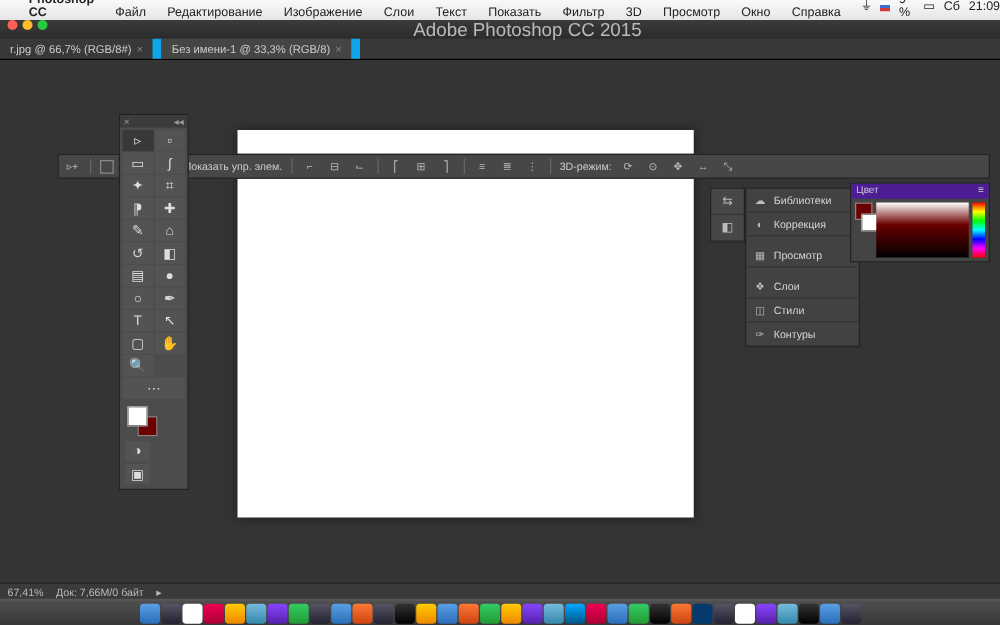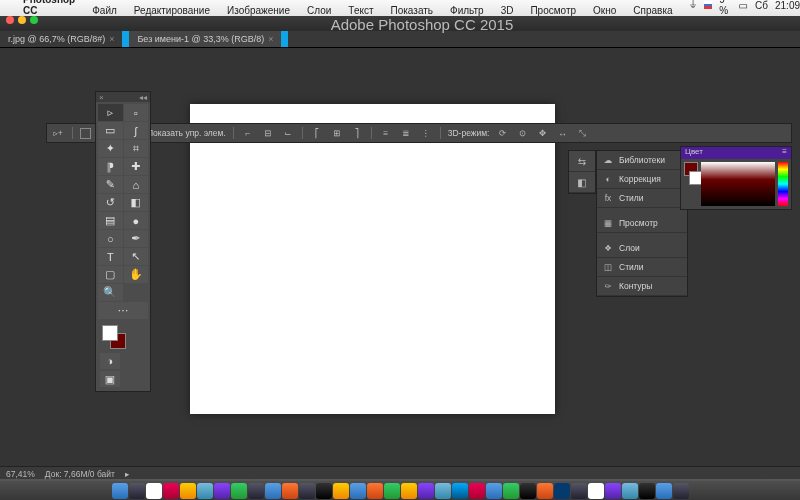--- a/index.html
+++ b/index.html
@@ -172,24 +172,20 @@
 
   <div class="panel-menu">
     <div class="pm-row">
         <span class="pm-ico">☁</span>
         <span>Библиотеки</span>
       </div>
     <div class="pm-row">
         <span class="pm-ico">◐</span>
         <span>Коррекция</span>
       </div>
-    <div class="pm-row">
-        <span class="pm-ico">fx</span>
-        <span>Стили</span>
-      </div>
     <div class="pm-gap"></div>
     <div class="pm-row">
         <span class="pm-ico">▦</span>
         <span>Просмотр</span>
       </div>
     <div class="pm-gap"></div>
     <div class="pm-row">
         <span class="pm-ico">❖</span>
         <span>Слои</span>
       </div>

